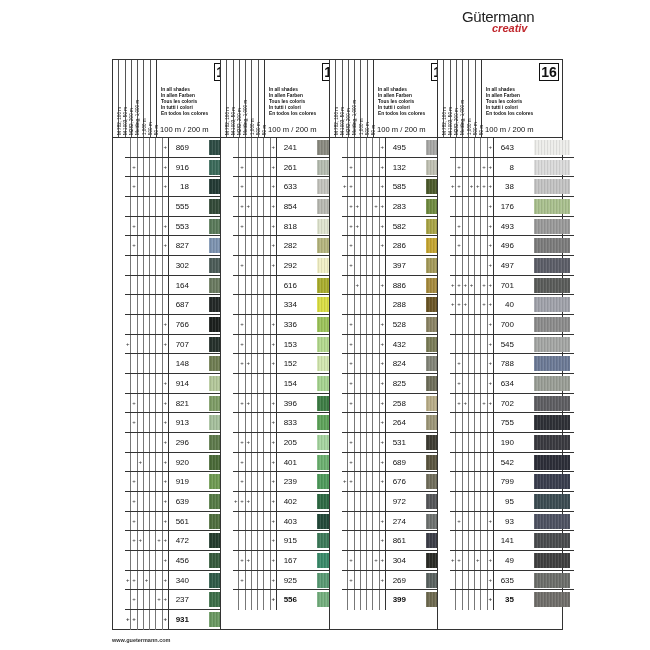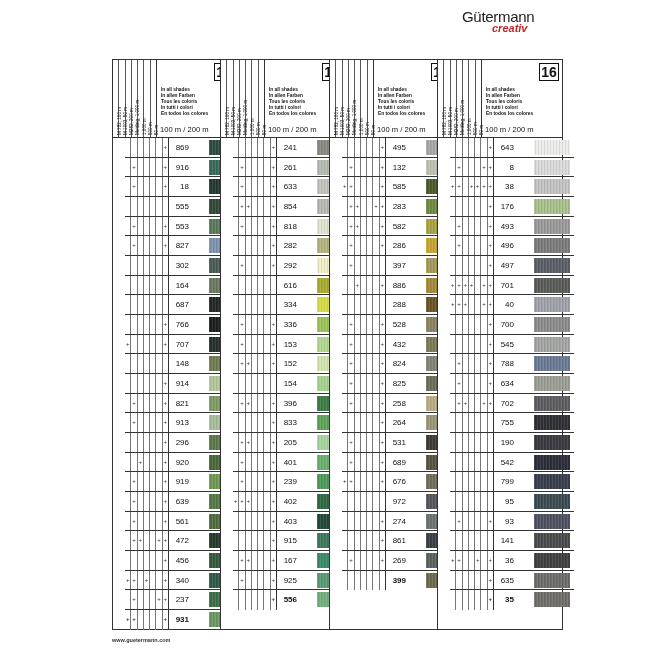--- a/index.html
+++ b/index.html
@@ -1058,20 +1058,33 @@
           <div class="code">861</div>
           <div class="sw" style="background-color:#3c3e48"></div>
         </div>
         <div class="row">
           <div class="cells">
             <div class="cell"></div>
             <div class="cell"><span>+</span></div>
             <div class="cell"></div>
             <div class="cell"></div>
             <div class="cell"></div>
+            <div class="cell"><span>+</span></div>
+            <div class="cell"><span>+</span></div>
+          </div>
+          <div class="code">304</div>
+          <div class="sw" style="background-color:#2a2b26"></div>
+        </div>
+        <div class="row">
+          <div class="cells">
+            <div class="cell"></div>
+            <div class="cell"><span>+</span></div>
+            <div class="cell"></div>
+            <div class="cell"></div>
+            <div class="cell"></div>
             <div class="cell"></div>
             <div class="cell"><span>+</span></div>
           </div>
           <div class="code">269</div>
           <div class="sw" style="background-color:#5a6260"></div>
         </div>
         <div class="row">
           <div class="cells">
             <div class="cell"></div>
             <div class="cell"></div>
@@ -1398,21 +1411,21 @@
         <div class="row">
           <div class="cells">
             <div class="cell"><span>+</span></div>
             <div class="cell"><span>+</span></div>
             <div class="cell"></div>
             <div class="cell"></div>
             <div class="cell"><span>+</span></div>
             <div class="cell"></div>
             <div class="cell"><span>+</span></div>
           </div>
-          <div class="code">36</div>
+          <div class="code">49</div>
           <div class="sw" style="background-color:#404040"></div>
         </div>
         <div class="row">
           <div class="cells">
             <div class="cell"></div>
             <div class="cell"></div>
             <div class="cell"></div>
             <div class="cell"></div>
             <div class="cell"></div>
             <div class="cell"></div>

